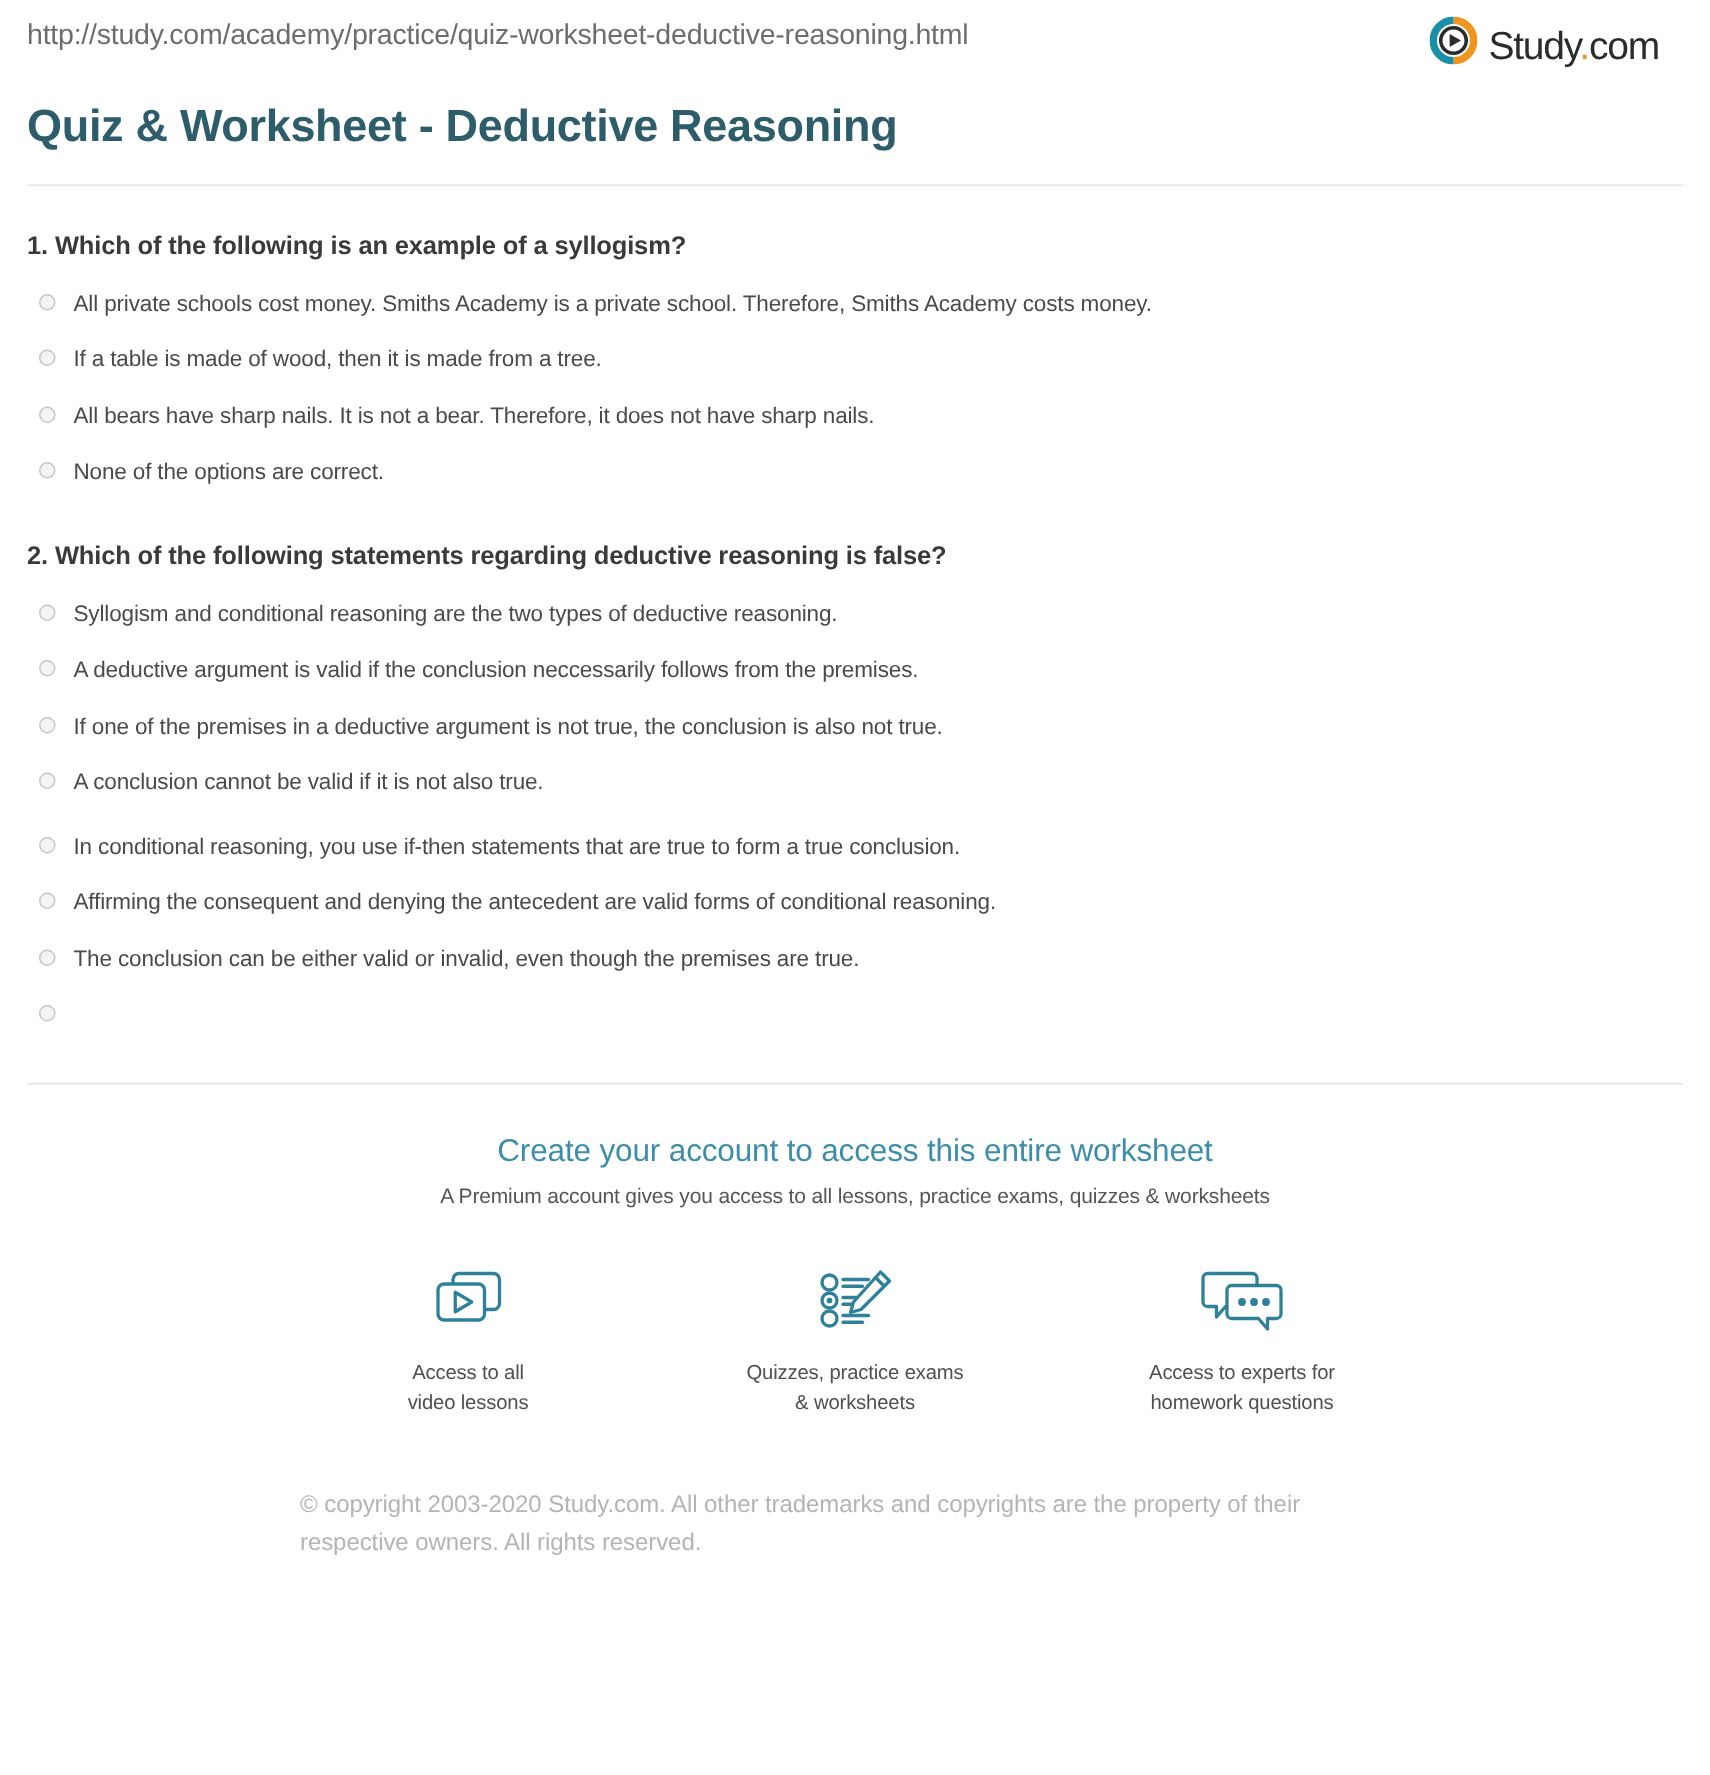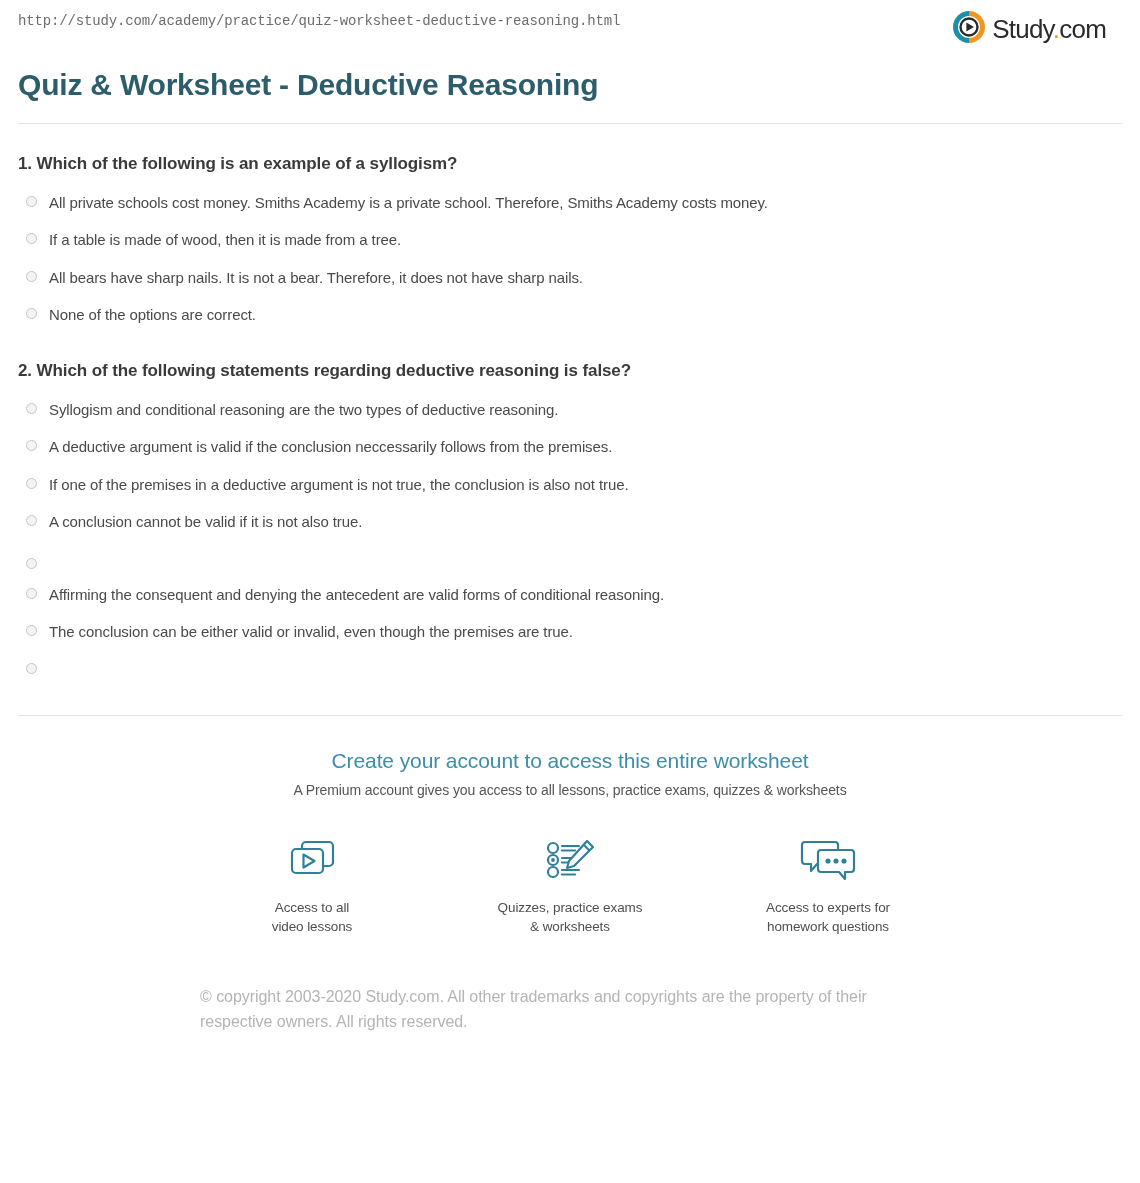--- a/index.html
+++ b/index.html
@@ -26,26 +26,25 @@
 
   
   .header {
     height: 58px;
     display: flex;
     align-items: flex-start;
     justify-content: space-between;
     padding-top: 11px;
   }
   .url {
-    font-size: 14px;
+    font-size: 19px;
     color: #6d6d6d;
     letter-spacing: -0.15px;
     line-height: 1;
     padding-top: 3px;
-    font-family: Liberation Mono, monospace;
   }
   .logo {
     display: flex;
     align-items: center;
     gap: 7px;
     padding-right: 16px;
   }
   .logo-mark { display: block; }
   .logo-text {
     font-size: 26px;
@@ -243,20 +242,21 @@
       <div class="option">
         <span class="radio"></span>
         <span class="option-label">A conclusion cannot be valid if it is not also true.</span>
       </div>
     </div>
 
     <div class="question-block">
 
       <div class="option">
         <span class="radio"></span>
+        <span class="option-label">In conditional reasoning, you use if-then statements that are true to form a true conclusion.</span>
       </div>
 
       <div class="option">
         <span class="radio"></span>
         <span class="option-label">Affirming the consequent and denying the antecedent are valid forms of conditional reasoning.</span>
       </div>
 
       <div class="option">
         <span class="radio"></span>
         <span class="option-label">The conclusion can be either valid or invalid, even though the premises are true.</span>

